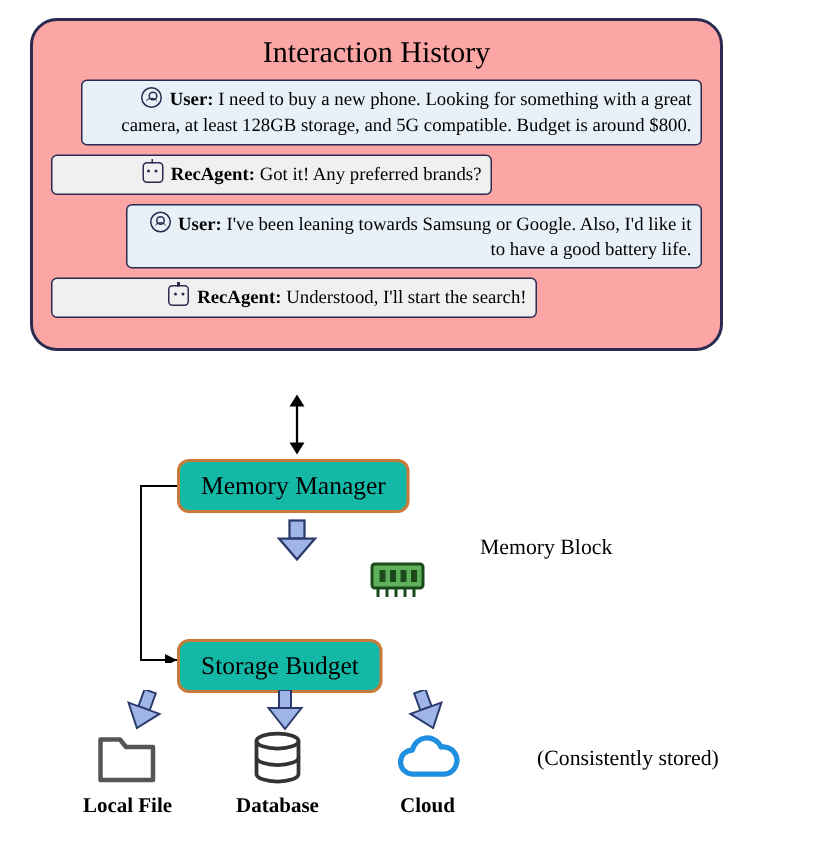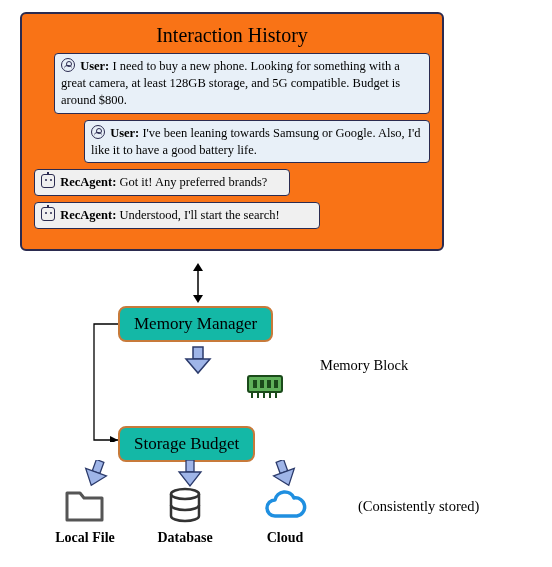--- a/index.html
+++ b/index.html
@@ -6,38 +6,39 @@
   body {
     width: 552px;
     height: 567px;
     font-family: "Comic Sans MS", "Segoe Print", cursive;
     background: #fff;
     position: relative;
   }
   .history-box {
     position: absolute;
     left: 20px; top: 12px;
-    width: 424px;
+    width: 462px;
     border: 2px solid #2b2b50;
-    border-radius: 6px;
+    border-radius: 18px;
     padding: 10px 12px 14px 12px;
-    background: #f97316;
+    background: #fca5a5;
   }
   .history-title {
     text-align: center;
     font-size: 20px;
     margin-bottom: 6px;
   }
   .msg {
     border: 1px solid #2b2b50;
     border-radius: 4px;
     padding: 4px 6px;
     font-size: 12.5px;
     margin-bottom: 6px;
     line-height: 1.35;
+    text-align: right;
   }
   .msg.user { background: #e8f0f8; margin-left: 20px; }
   .msg.agent { background: #f0f0f0; margin-left: 0; margin-right: 140px; }
   .msg.agent2 { background: #f0f0f0; margin-left: 0; margin-right: 110px; }
   .msg b { font-family: inherit; }
   .ico {
     display: inline-block;
     width: 14px; height: 14px;
     border: 1.3px solid #2b2b50;
     border-radius: 50%;
@@ -114,30 +115,30 @@
 
 <div class="history-box">
   <div class="history-title">Interaction History</div>
 
   <div class="msg user">
     <span class="ico user"></span>
     <b>User:</b>
     <span>I need to buy a new phone. Looking for something with a great camera, at least 128GB storage, and 5G compatible. Budget is around $800.</span>
   </div>
 
+  <div class="msg agent">
+    <span class="ico bot"></span>
+    <b>RecAgent:</b>
+    <span>Got it! Any preferred brands?</span>
+  </div>
+
   <div class="msg user" style="margin-left:50px">
     <span class="ico user"></span>
     <b>User:</b>
     <span>I've been leaning towards Samsung or Google. Also, I'd like it to have a good battery life.</span>
-  </div>
-
-  <div class="msg agent">
-    <span class="ico bot"></span>
-    <b>RecAgent:</b>
-    <span>Got it! Any preferred brands?</span>
   </div>
 
   <div class="msg agent2">
     <span class="ico bot"></span>
     <b>RecAgent:</b>
     <span>Understood, I'll start the search!</span>
   </div>
 </div>
 
 <svg style="position:absolute;left:188px;top:261px" width="20" height="44">

